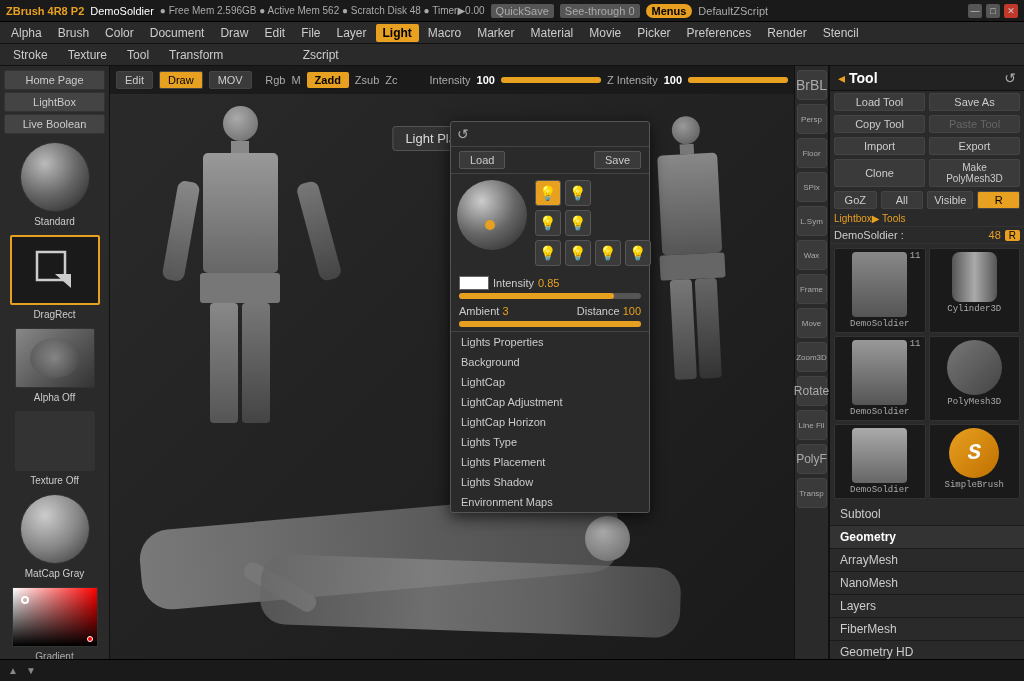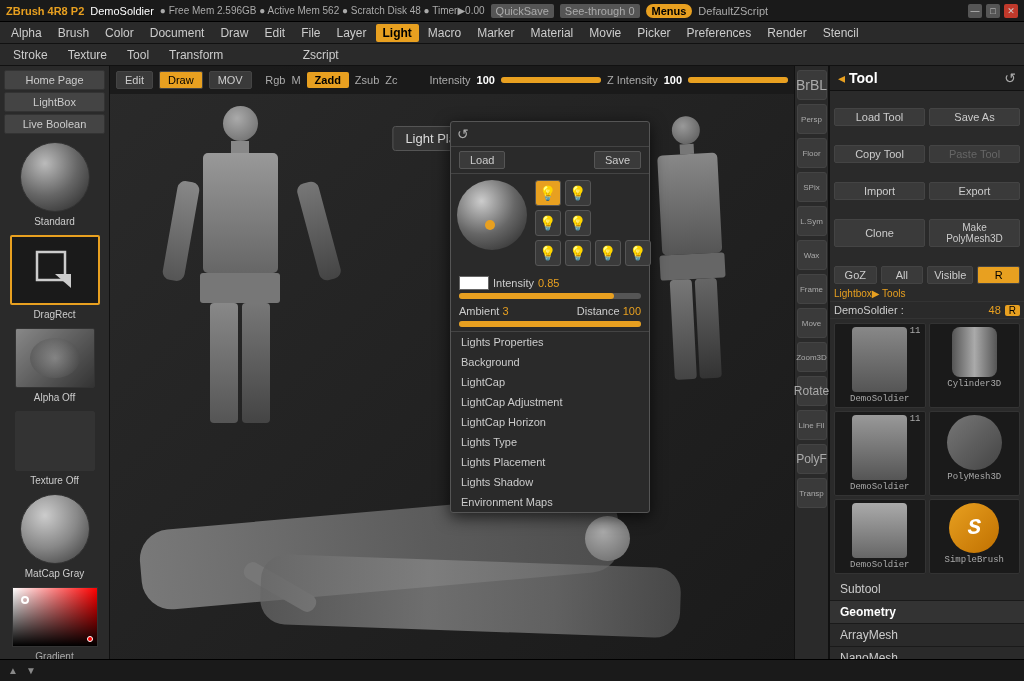--- a/index.html
+++ b/index.html
@@ -272,21 +272,20 @@
     .right-panel-title {
       color: #fff;
       font-size: 14px;
       font-weight: bold;
     }
     .right-panel-row {
       display: flex;
       gap: 4px;
       padding: 2px 4px;
       flex-wrap: wrap;
-      margin-top: 15px;
     }
     .rp-btn {
       background: #3a3a3a;
       border: 1px solid #444;
       color: #ccc;
       padding: 2px 6px;
       font-size: 11px;
       cursor: pointer;
       border-radius: 2px;
       flex: 1;

